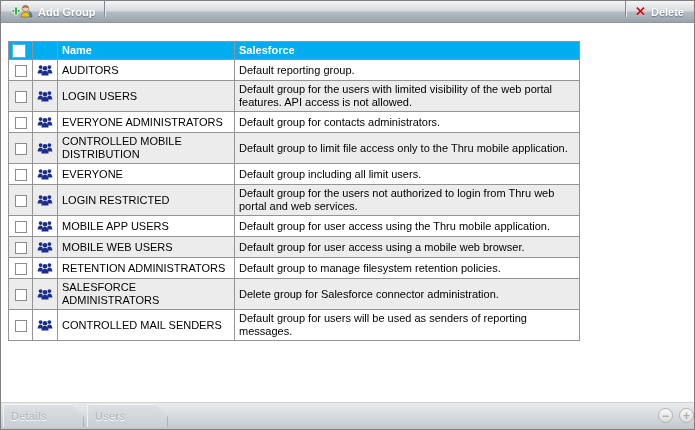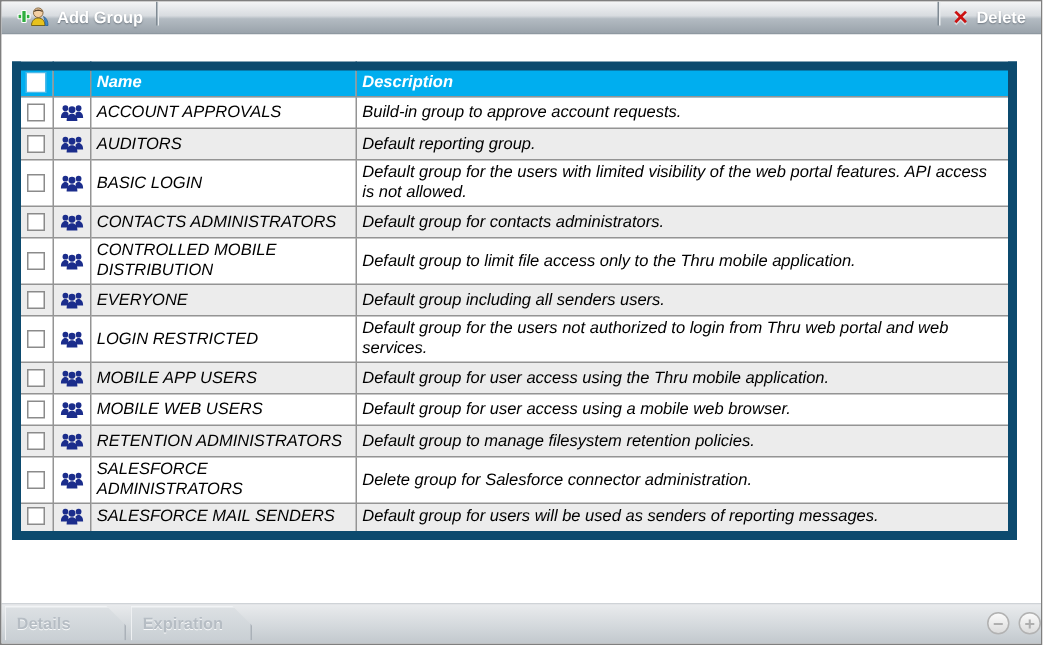--- a/index.html
+++ b/index.html
@@ -42,24 +42,23 @@
   .add-group-svg { display:block; }
 
   
   .content {
     flex: 1 1 auto; background: #fff;
     padding: 18px 0 0 7px;
     overflow: hidden;
   }
   table.groups {
     border-collapse: collapse;
-    width: 670px;
+    width: 572px;
     font-size: 11px;
-    border: 6px solid #0c4a6e;
-    font-style: italic;
+    border: 1px solid #0c4a6e;
   }
   table.groups th, table.groups td {
     border: 1px solid #949494;
     padding: 2px 4px;
     vertical-align: middle;
     line-height: 13px;
   }
   table.groups th {
     background: #00AEEF;
     color: #fff; font-weight: bold; text-align: left;
@@ -138,98 +137,79 @@
 
   <div class="content">
     <table class="groups">
       <thead>
         <tr>
           <th class="col-check">
             <span class="checkbox"></span>
           </th>
           <th class="col-icon"></th>
           <th class="col-name">Name</th>
-          <th class="col-desc">Description</th>
+          <th class="col-desc">Salesforce</th>
         </tr>
       </thead>
       <tbody>
           <tr>
     <td class="col-check">
       <span class="checkbox"></span>
     </td>
     <td class="col-icon">
       <svg class="grp-ico" width="16" height="13" viewBox="0 0 16 13">
         <g fill="#1b2d8c">
           <circle cx="3.6" cy="3.1" r="1.9"></circle>
           <path d="M0.6 9.6 C0.6 6.9 2 5.4 3.6 5.4 C4.4 5.4 5.1 5.8 5.6 6.4 L5.6 9.6 Z"></path>
           <circle cx="12.4" cy="3.1" r="1.9"></circle>
           <path d="M15.4 9.6 C15.4 6.9 14 5.4 12.4 5.4 C11.6 5.4 10.9 5.8 10.4 6.4 L10.4 9.6 Z"></path>
           <circle cx="8" cy="4.2" r="2.3"></circle>
           <path d="M4.4 11.6 C4.4 8.4 6 6.8 8 6.8 C10 6.8 11.6 8.4 11.6 11.6 Z"></path>
         </g>
       </svg>
     </td>
-    <td class="col-name name-cell">ACCOUNT APPROVALS</td>
-    <td class="col-desc desc-cell">Build-in group to approve account requests.</td>
-  </tr>
-          <tr>
-    <td class="col-check">
-      <span class="checkbox"></span>
-    </td>
-    <td class="col-icon">
-      <svg class="grp-ico" width="16" height="13" viewBox="0 0 16 13">
-        <g fill="#1b2d8c">
-          <circle cx="3.6" cy="3.1" r="1.9"></circle>
-          <path d="M0.6 9.6 C0.6 6.9 2 5.4 3.6 5.4 C4.4 5.4 5.1 5.8 5.6 6.4 L5.6 9.6 Z"></path>
-          <circle cx="12.4" cy="3.1" r="1.9"></circle>
-          <path d="M15.4 9.6 C15.4 6.9 14 5.4 12.4 5.4 C11.6 5.4 10.9 5.8 10.4 6.4 L10.4 9.6 Z"></path>
-          <circle cx="8" cy="4.2" r="2.3"></circle>
-          <path d="M4.4 11.6 C4.4 8.4 6 6.8 8 6.8 C10 6.8 11.6 8.4 11.6 11.6 Z"></path>
-        </g>
-      </svg>
-    </td>
     <td class="col-name name-cell">AUDITORS</td>
     <td class="col-desc desc-cell">Default reporting group.</td>
   </tr>
           <tr>
     <td class="col-check">
       <span class="checkbox"></span>
     </td>
     <td class="col-icon">
       <svg class="grp-ico" width="16" height="13" viewBox="0 0 16 13">
         <g fill="#1b2d8c">
           <circle cx="3.6" cy="3.1" r="1.9"></circle>
           <path d="M0.6 9.6 C0.6 6.9 2 5.4 3.6 5.4 C4.4 5.4 5.1 5.8 5.6 6.4 L5.6 9.6 Z"></path>
           <circle cx="12.4" cy="3.1" r="1.9"></circle>
           <path d="M15.4 9.6 C15.4 6.9 14 5.4 12.4 5.4 C11.6 5.4 10.9 5.8 10.4 6.4 L10.4 9.6 Z"></path>
           <circle cx="8" cy="4.2" r="2.3"></circle>
           <path d="M4.4 11.6 C4.4 8.4 6 6.8 8 6.8 C10 6.8 11.6 8.4 11.6 11.6 Z"></path>
         </g>
       </svg>
     </td>
-    <td class="col-name name-cell">BASIC LOGIN</td>
+    <td class="col-name name-cell">LOGIN USERS</td>
     <td class="col-desc desc-cell">Default group for the users with limited visibility of the web portal features. API access is not allowed.</td>
   </tr>
           <tr>
     <td class="col-check">
       <span class="checkbox"></span>
     </td>
     <td class="col-icon">
       <svg class="grp-ico" width="16" height="13" viewBox="0 0 16 13">
         <g fill="#1b2d8c">
           <circle cx="3.6" cy="3.1" r="1.9"></circle>
           <path d="M0.6 9.6 C0.6 6.9 2 5.4 3.6 5.4 C4.4 5.4 5.1 5.8 5.6 6.4 L5.6 9.6 Z"></path>
           <circle cx="12.4" cy="3.1" r="1.9"></circle>
           <path d="M15.4 9.6 C15.4 6.9 14 5.4 12.4 5.4 C11.6 5.4 10.9 5.8 10.4 6.4 L10.4 9.6 Z"></path>
           <circle cx="8" cy="4.2" r="2.3"></circle>
           <path d="M4.4 11.6 C4.4 8.4 6 6.8 8 6.8 C10 6.8 11.6 8.4 11.6 11.6 Z"></path>
         </g>
       </svg>
     </td>
-    <td class="col-name name-cell">CONTACTS ADMINISTRATORS</td>
+    <td class="col-name name-cell">EVERYONE ADMINISTRATORS</td>
     <td class="col-desc desc-cell">Default group for contacts administrators.</td>
   </tr>
           <tr>
     <td class="col-check">
       <span class="checkbox"></span>
     </td>
     <td class="col-icon">
       <svg class="grp-ico" width="16" height="13" viewBox="0 0 16 13">
         <g fill="#1b2d8c">
           <circle cx="3.6" cy="3.1" r="1.9"></circle>
@@ -254,21 +234,21 @@
           <circle cx="3.6" cy="3.1" r="1.9"></circle>
           <path d="M0.6 9.6 C0.6 6.9 2 5.4 3.6 5.4 C4.4 5.4 5.1 5.8 5.6 6.4 L5.6 9.6 Z"></path>
           <circle cx="12.4" cy="3.1" r="1.9"></circle>
           <path d="M15.4 9.6 C15.4 6.9 14 5.4 12.4 5.4 C11.6 5.4 10.9 5.8 10.4 6.4 L10.4 9.6 Z"></path>
           <circle cx="8" cy="4.2" r="2.3"></circle>
           <path d="M4.4 11.6 C4.4 8.4 6 6.8 8 6.8 C10 6.8 11.6 8.4 11.6 11.6 Z"></path>
         </g>
       </svg>
     </td>
     <td class="col-name name-cell">EVERYONE</td>
-    <td class="col-desc desc-cell">Default group including all senders users.</td>
+    <td class="col-desc desc-cell">Default group including all limit users.</td>
   </tr>
           <tr>
     <td class="col-check">
       <span class="checkbox"></span>
     </td>
     <td class="col-icon">
       <svg class="grp-ico" width="16" height="13" viewBox="0 0 16 13">
         <g fill="#1b2d8c">
           <circle cx="3.6" cy="3.1" r="1.9"></circle>
           <path d="M0.6 9.6 C0.6 6.9 2 5.4 3.6 5.4 C4.4 5.4 5.1 5.8 5.6 6.4 L5.6 9.6 Z"></path>
@@ -367,32 +347,32 @@
         <g fill="#1b2d8c">
           <circle cx="3.6" cy="3.1" r="1.9"></circle>
           <path d="M0.6 9.6 C0.6 6.9 2 5.4 3.6 5.4 C4.4 5.4 5.1 5.8 5.6 6.4 L5.6 9.6 Z"></path>
           <circle cx="12.4" cy="3.1" r="1.9"></circle>
           <path d="M15.4 9.6 C15.4 6.9 14 5.4 12.4 5.4 C11.6 5.4 10.9 5.8 10.4 6.4 L10.4 9.6 Z"></path>
           <circle cx="8" cy="4.2" r="2.3"></circle>
           <path d="M4.4 11.6 C4.4 8.4 6 6.8 8 6.8 C10 6.8 11.6 8.4 11.6 11.6 Z"></path>
         </g>
       </svg>
     </td>
-    <td class="col-name name-cell">SALESFORCE MAIL SENDERS</td>
+    <td class="col-name name-cell">CONTROLLED MAIL SENDERS</td>
     <td class="col-desc desc-cell">Default group for users will be used as senders of reporting messages.</td>
   </tr>
         </tbody>
     </table>
   </div>
 
   <div class="tabbar">
     <div class="tab">
       <span>Details</span>
     </div>
     <div class="tab">
-      <span>Expiration</span>
+      <span>Users</span>
     </div>
     <div class="tab-spring"></div>
     <div class="circle-btn">−</div>
     <div class="circle-btn">+</div>
   </div>
 
 </div>
 
 </body></html>

